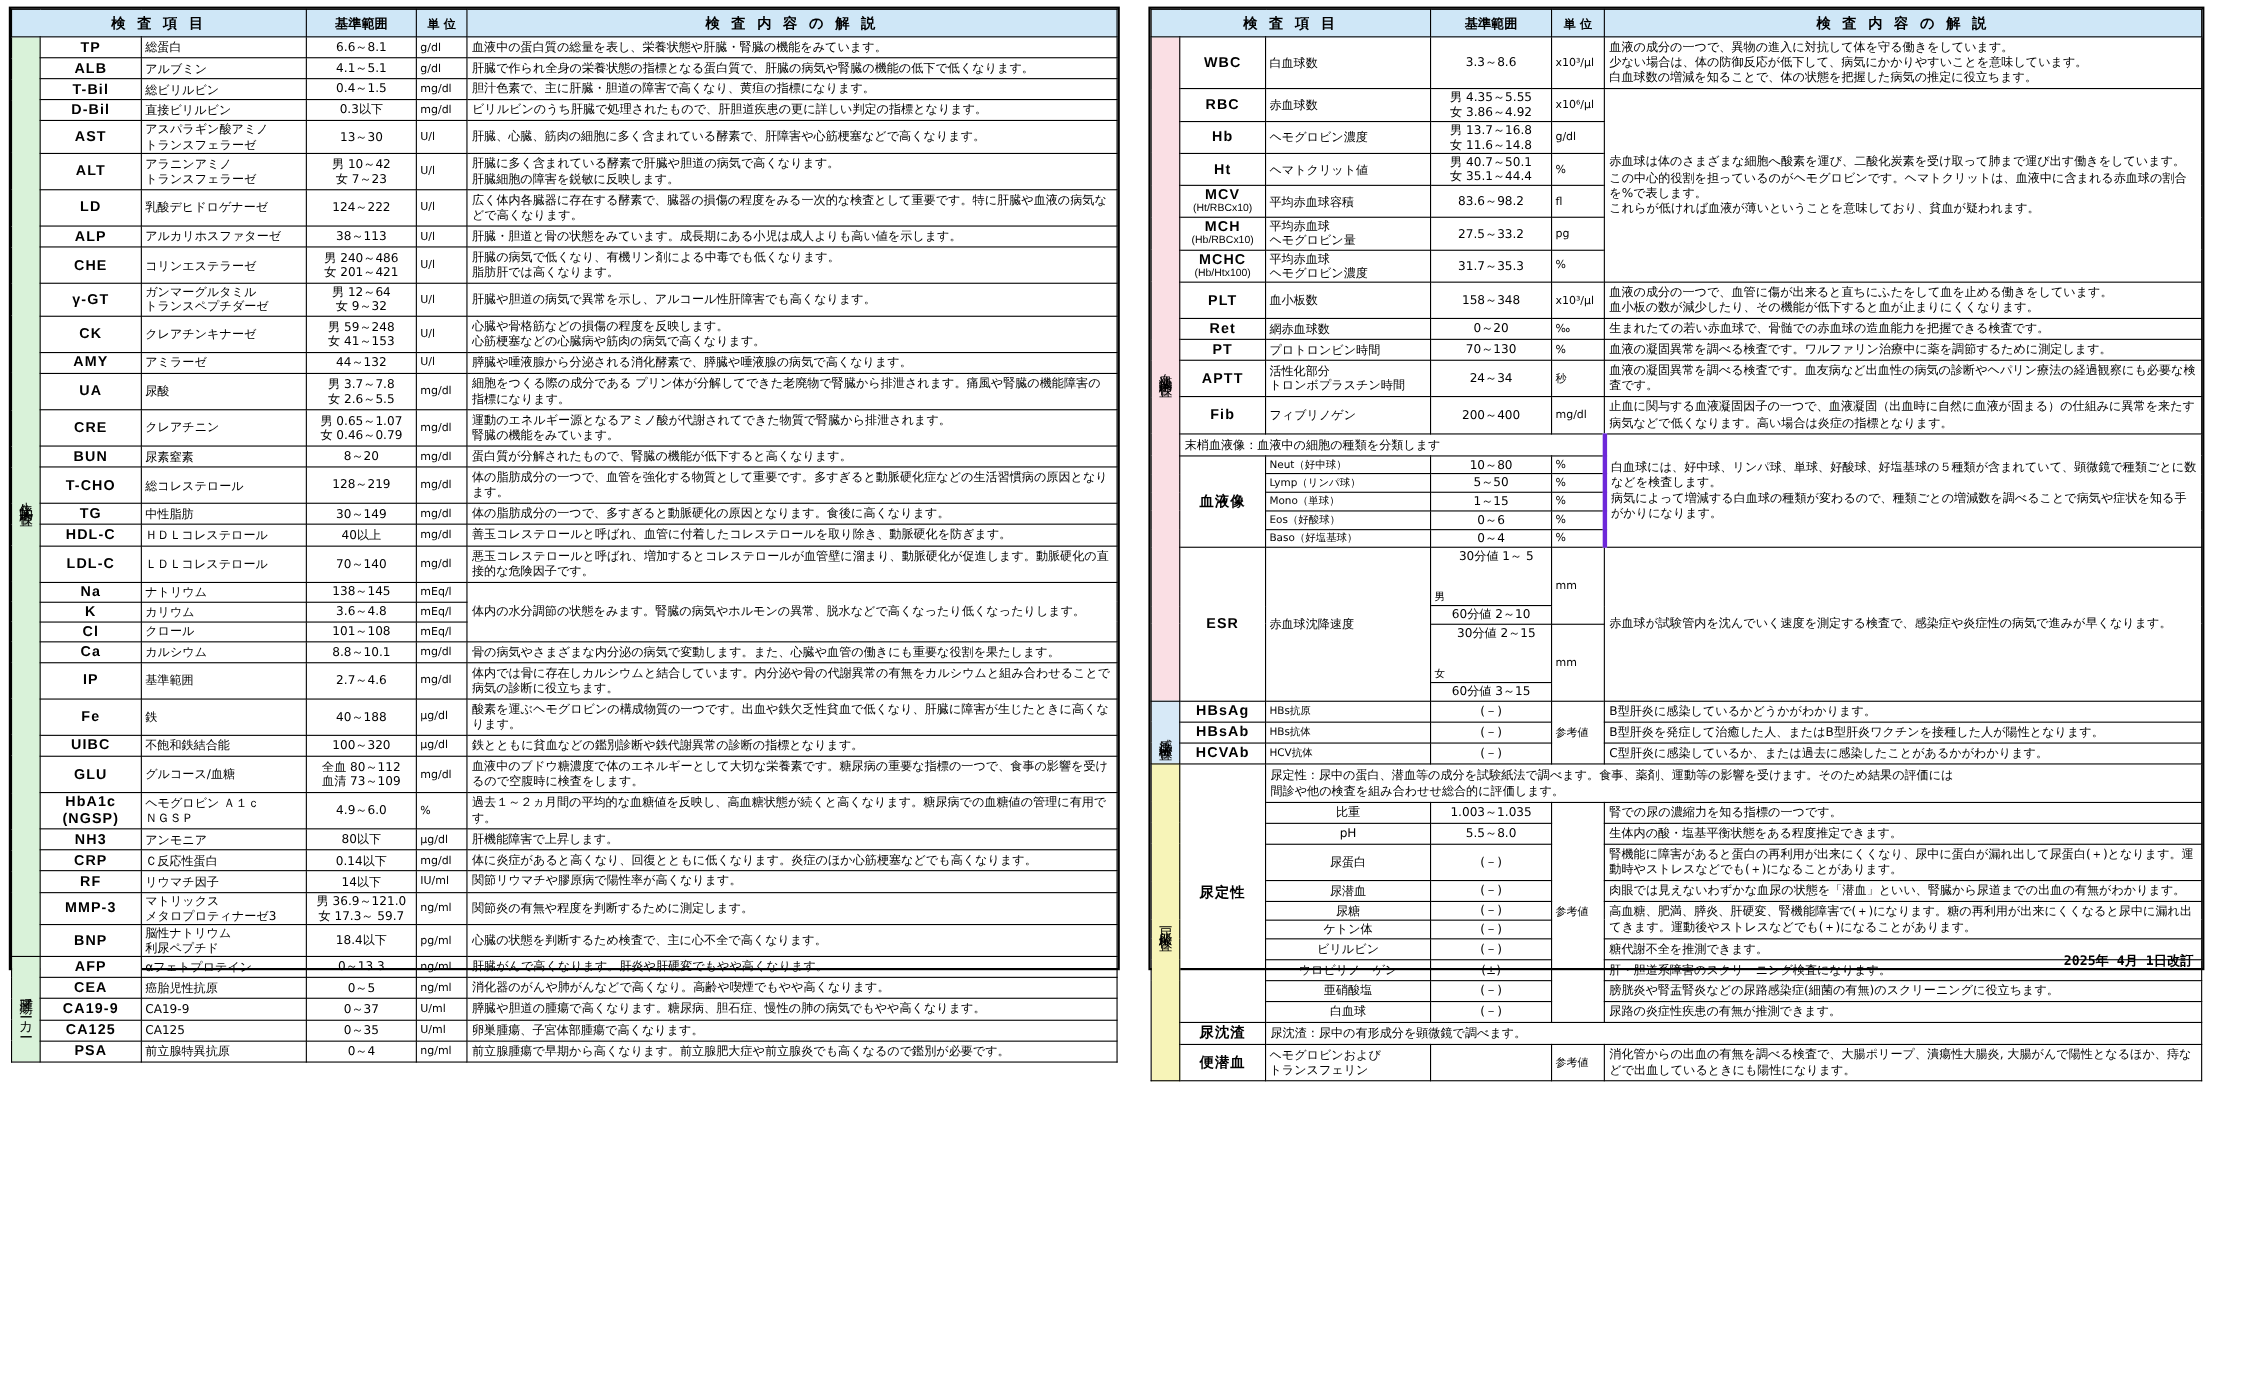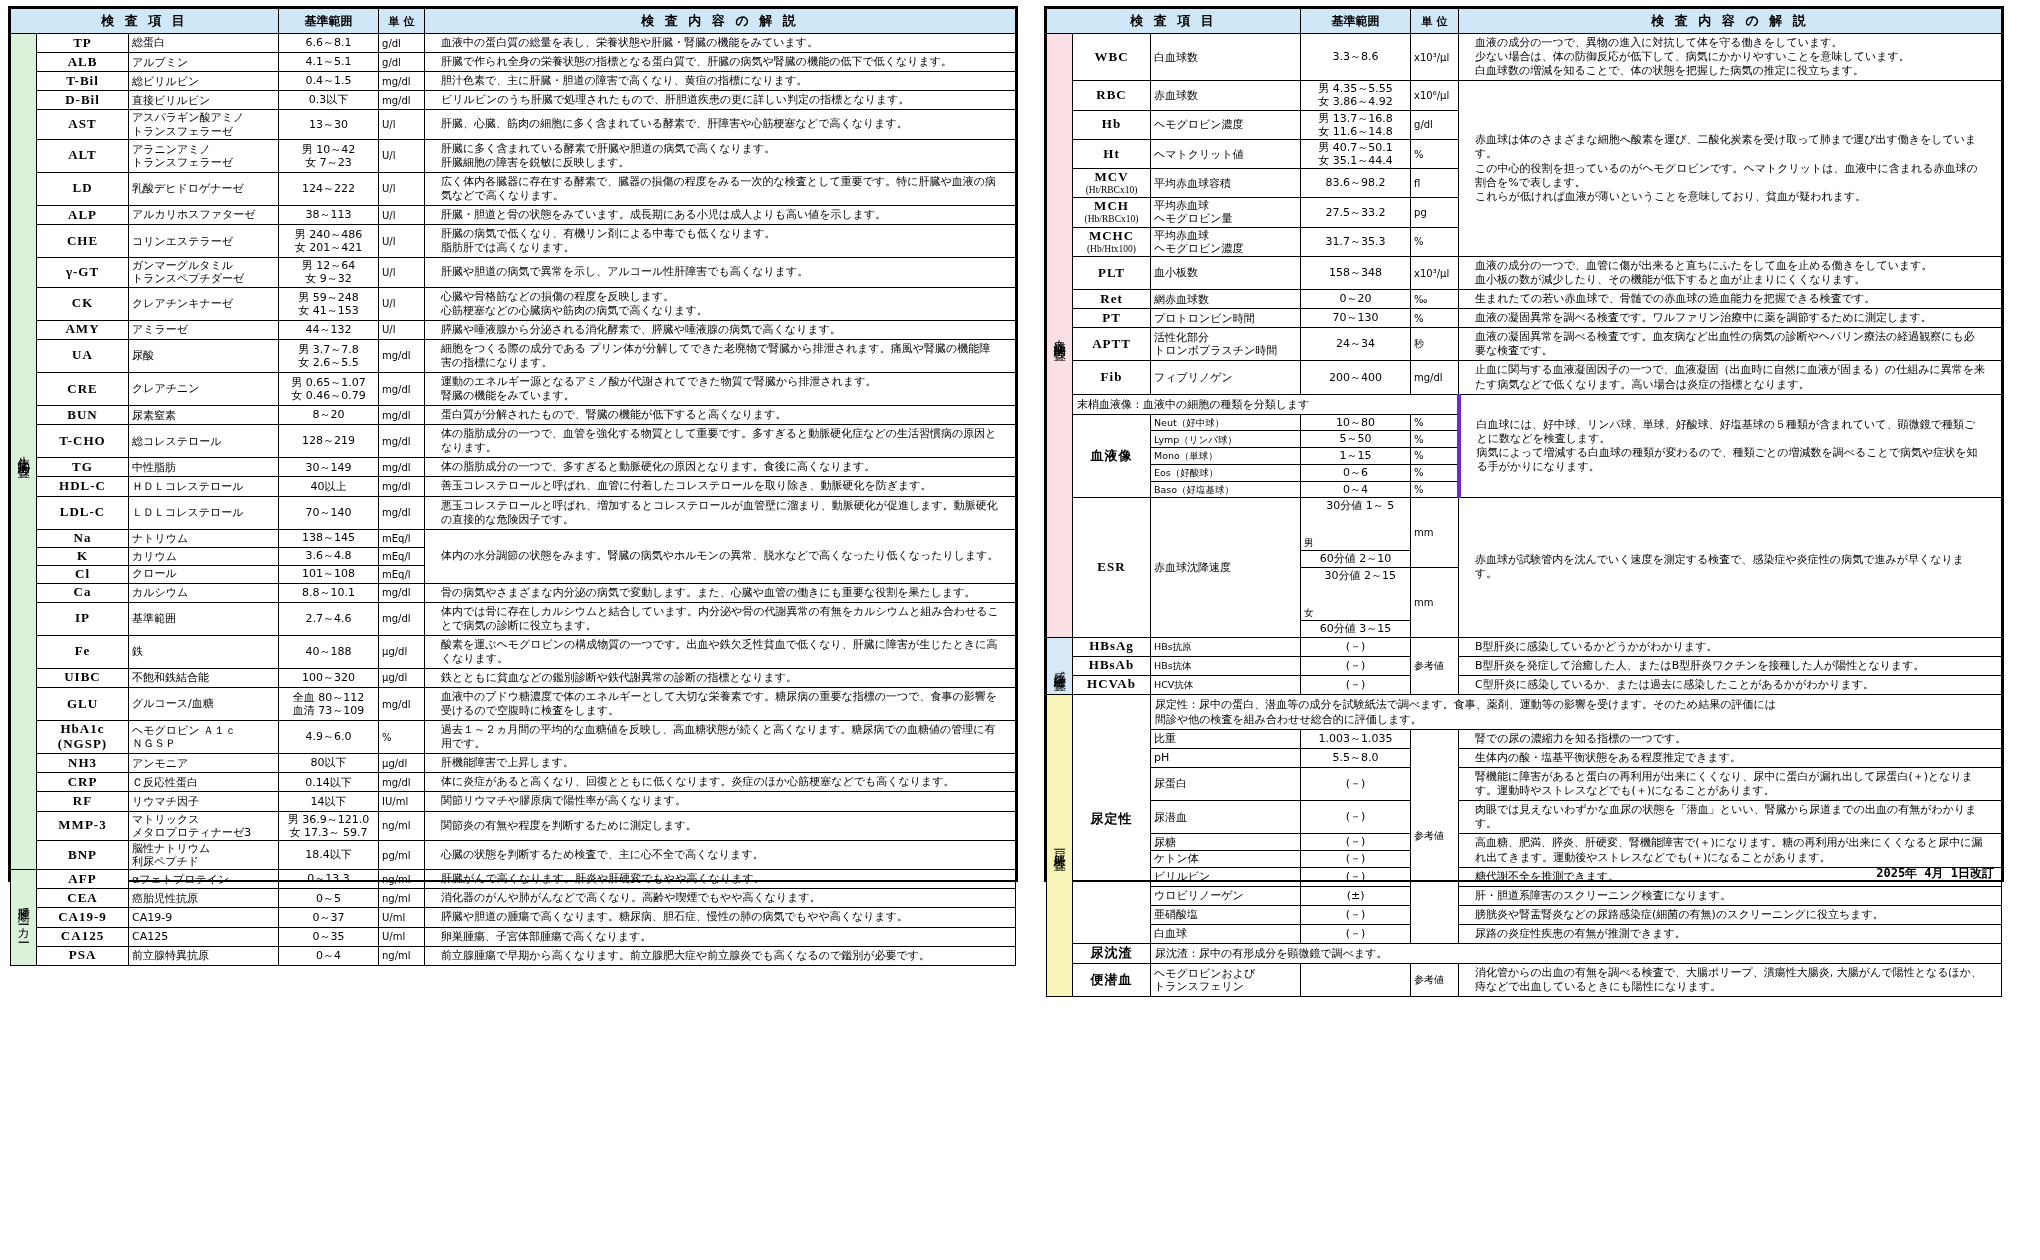--- a/index.html
+++ b/index.html
@@ -11,35 +11,35 @@
   }
   .page{position:relative;width:2040px;height:888px;display:flex;gap:26px;padding:6px 8px;box-sizing:border-box;}
   .col{border:2px solid #000;box-sizing:border-box;}
   .left{width:1010px;}
   .right{width:960px;position:relative;}
   table{border-collapse:collapse;width:100%;table-layout:fixed;}
   td,th{border:1px solid #000;padding:1px 3px;vertical-align:middle;box-sizing:border-box;}
   .hdr td{background:#cfe7f7;text-align:center;font-weight:bold;font-size:13px;letter-spacing:3px;padding:3px 2px;}
   .grp{width:26px;text-align:center;font-size:12.5px;font-weight:normal;line-height:1.15;}
   .grpinner{writing-mode:vertical-rl;text-orientation:upright;margin:0 auto;letter-spacing:2px;}
-  .code{width:92px;text-align:center;font-family:Liberation Serif, serif;font-size:13px;font-weight:bold;letter-spacing:1px;line-height:1.15;}
+  .code{width:92px;text-align:center;font-family:Liberation Sans, sans-serif;font-size:13px;font-weight:bold;letter-spacing:1px;line-height:1.15;}
   .code small{font-size:9.5px;font-weight:normal;letter-spacing:0;display:block;}
   .jname{width:150px;font-size:11px;line-height:1.2;}
   .range{width:96px;text-align:center;font-size:11px;line-height:1.25;}
   .unit{width:46px;font-size:10px;}
-  .desc{font-size:11px;line-height:1.28;padding:2px 16px;}
+  .desc{font-size:11px;line-height:1.28;padding:2px 4px;}
   .sexrow{display:flex;align-items:center;justify-content:center;gap:2px;line-height:1.2;}
   
   .bg-bio{background:#d9f2d9;}
   .bg-tumor{background:#d9f2d9;}
   .bg-blood{background:#fadfe4;}
   .bg-kansen{background:#d7e9f7;}
   .bg-nyou{background:#f7f4b8;}
   .bg-white{background:#ffffff;}
-  .center{text-align:left;}
+  .center{text-align:center;}
   .small{font-size:9.5px;margin-top:38px;}
   .footer{position:absolute;right:8px;bottom:-2px;font-size:12px;font-weight:bold;font-family:"DejaVu Sans Mono","Liberation Mono",monospace;}
   .inner-head{font-size:11px;padding:2px 4px;}
 </style>
 </head>
 <body>
 
 <div class="page">
 
   <div class="col left">

